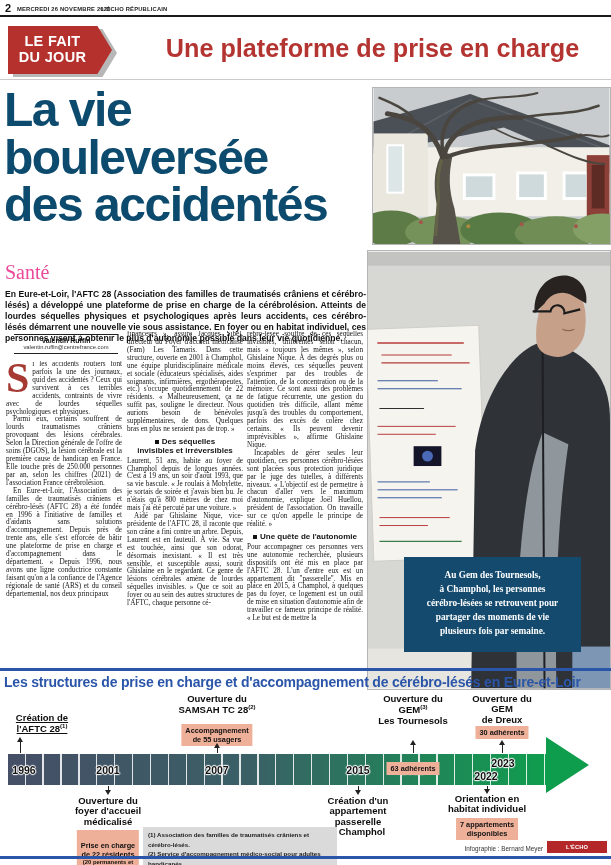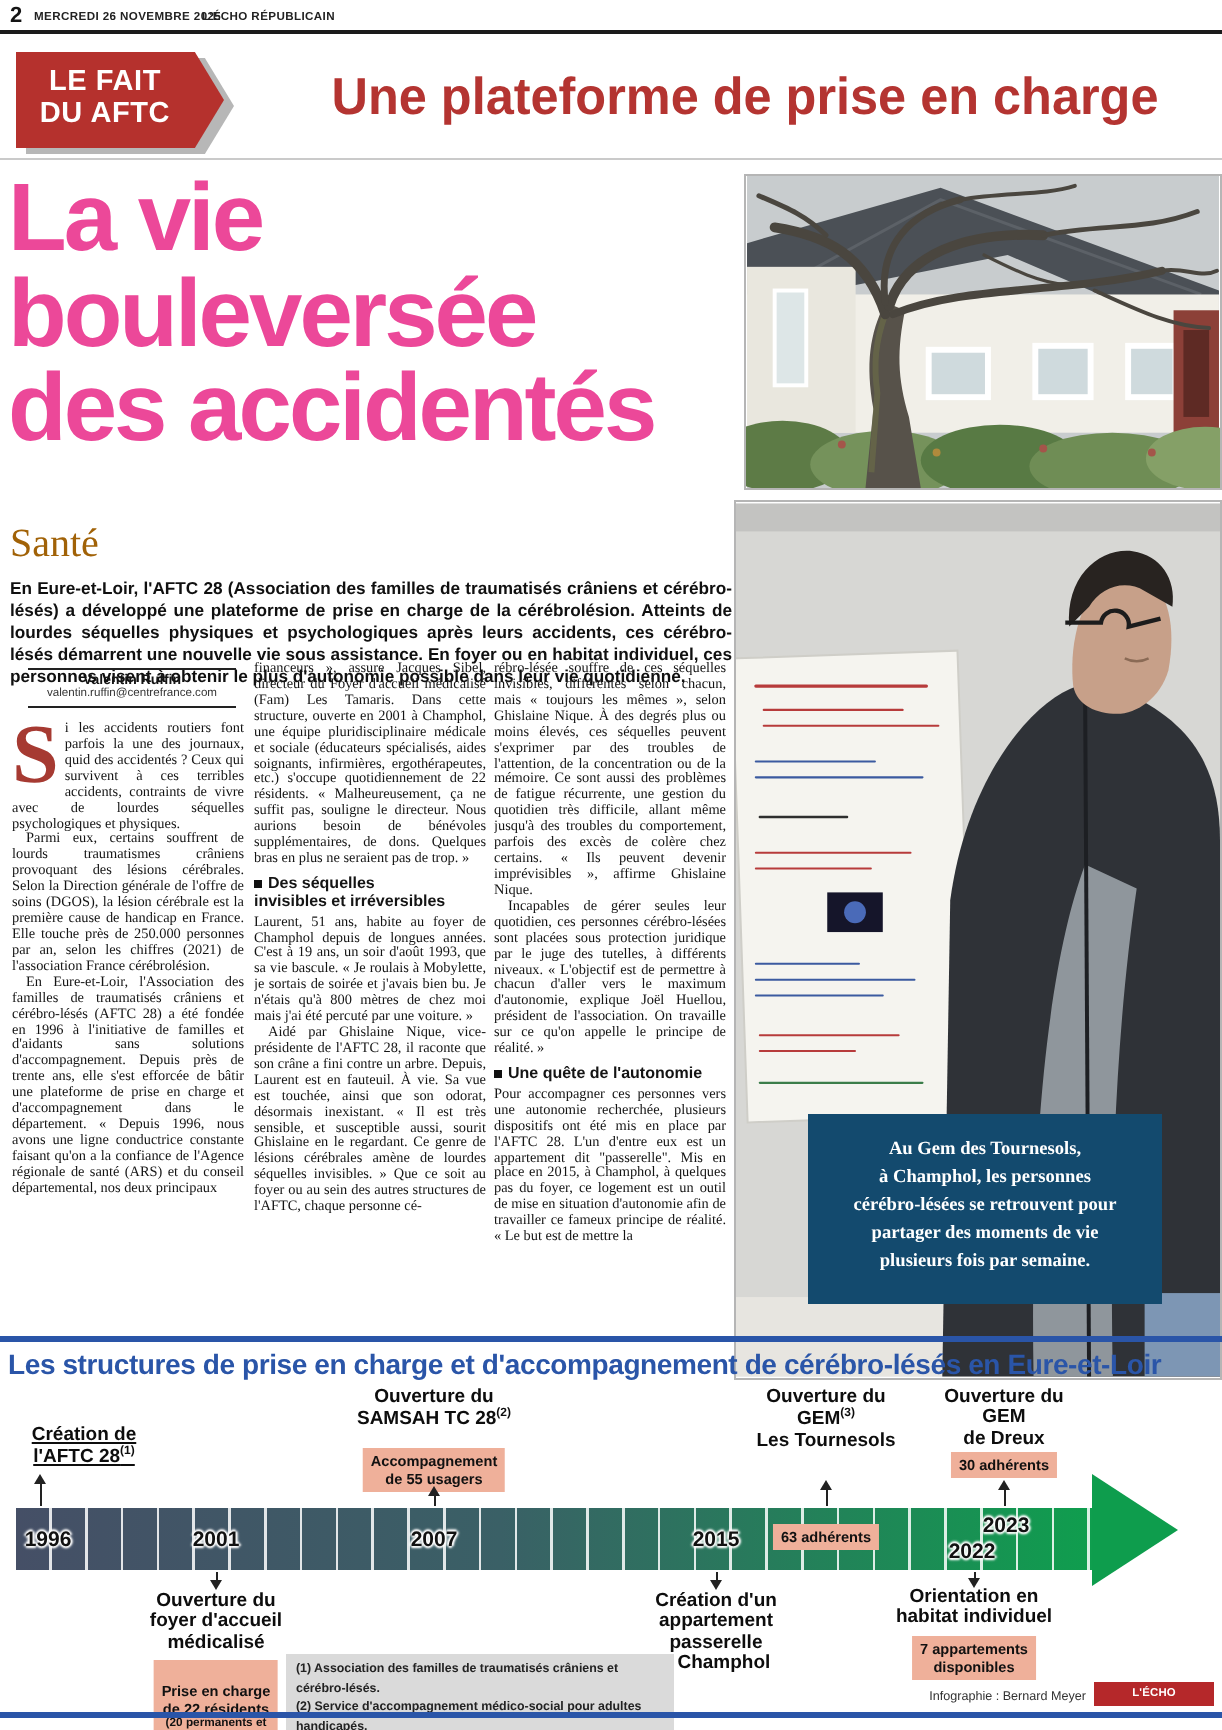--- a/index.html
+++ b/index.html
@@ -18,39 +18,39 @@
   .badge{position:absolute;left:8px;top:26px;width:104px;height:48px;background:#b5312d;
     clip-path:polygon(0 0,86% 0,100% 50%,86% 100%,0 100%);}
   .badge-text{position:absolute;left:0;top:8px;width:89px;text-align:center;color:#fff;
     font:bold 14.5px "Liberation Sans",sans-serif;line-height:1.1;letter-spacing:.3px;white-space:pre-line;}
   .kicker-title{position:absolute;left:140px;top:33px;width:465px;text-align:center;color:#b43431;
     font:bold 26px "Liberation Sans",sans-serif;transform:scaleX(.97);transform-origin:center;}
   .kicker-rule{position:absolute;left:0;top:79px;width:611px;height:1px;background:#cacaca;}
 
   
   .headline{position:absolute;left:4px;top:86px;width:372px;font:bold 48px "Liberation Sans",sans-serif;
-    line-height:.99;letter-spacing:-1.5px;color:#ec4899;white-space:pre-line;}
-  .section-label{position:absolute;left:5px;top:261px;font:500 20px "Liberation Serif",serif;color:#a16207;}
+    line-height:.99;letter-spacing:-1.5px;color:#0c4a6e;white-space:pre-line;}
+  .section-label{position:absolute;left:5px;top:261px;font:500 20px "Liberation Serif",serif;color:#ec4899;}
   .standfirst{position:absolute;left:5px;top:289px;width:361px;font:bold 8.6px "Liberation Sans",sans-serif;
     line-height:1.27;text-align:justify;color:#101010;}
 
   
   .byline{position:absolute;left:14px;top:334px;width:104px;text-align:center;
     border-top:1.5px solid #222;border-bottom:1.5px solid #222;padding:2px 0 3px;}
   .byline .name{font:bold 7px "Liberation Sans",sans-serif;display:block;}
   .byline .mail{font:5.8px "Liberation Sans",sans-serif;color:#333;display:block;}
 
   
   .bodycol{position:absolute;width:116px;font-size:7.2px;line-height:1.1;text-align:justify;overflow:hidden;}
   .bodycol p{margin:0;}
   .bodycol p + p{text-indent:7px;}
   .dropcap{float:left;font:700 42px "Liberation Serif",serif;color:#a63a32;line-height:.72;
     margin:2px 3px 0 0;}
   .subhead{font:bold 8px "Liberation Sans",sans-serif;line-height:1.1;margin:4px 0 2px;
-    white-space:pre-line;text-align:left;}
+    white-space:pre-line;text-align:center;}
   .subhead::before{content:"";display:inline-block;width:4px;height:4px;background:#111;margin-right:3px;}
 
   
   .photo{position:absolute;border:1px solid #b5b5b5;box-sizing:border-box;}
   .caption-box{position:absolute;left:404px;top:557px;width:177px;height:95px;background:#134a6e;
     color:#fff;box-sizing:border-box;padding:12px 8px 0;text-align:center;
     font:bold 9.3px "Liberation Serif",serif;line-height:1.5;white-space:pre-line;}
 
   
   .info-rule{position:absolute;left:0;width:611px;height:3px;background:#2a55a8;}
@@ -89,21 +89,21 @@
 <div class="page">
 
   <span class="pagenum">2</span>
   <span class="mh-date">MERCREDI 26 NOVEMBRE 2025</span>
   <span class="mh-paper">L'ÉCHO RÉPUBLICAIN</span>
   <div class="mh-rule"></div>
 
   <div class="badge-shadow"></div>
   <div class="badge">
     <div class="badge-text">LE FAIT
-DU AFTC</div>
+DU JOUR</div>
   </div>
   <div class="kicker-title">Une plateforme de prise en charge</div>
   <div class="kicker-rule"></div>
 
   <h1 class="headline" style="margin:0">La vie
 bouleversée
 des accidentés</h1>
   <div class="section-label">Santé</div>
   <p class="standfirst" style="margin:0">En Eure-et-Loir, l'AFTC 28 (Association des familles de traumatisés crâniens et cérébro-lésés) a développé une plateforme de prise en charge de la cérébrolésion. Atteints de lourdes séquelles physiques et psychologiques après leurs accidents, ces cérébro-lésés démarrent une nouvelle vie sous assistance. En foyer ou en habitat individuel, ces personnes visent à obtenir le plus d'autonomie possible dans leur vie quotidienne.</p>
 

